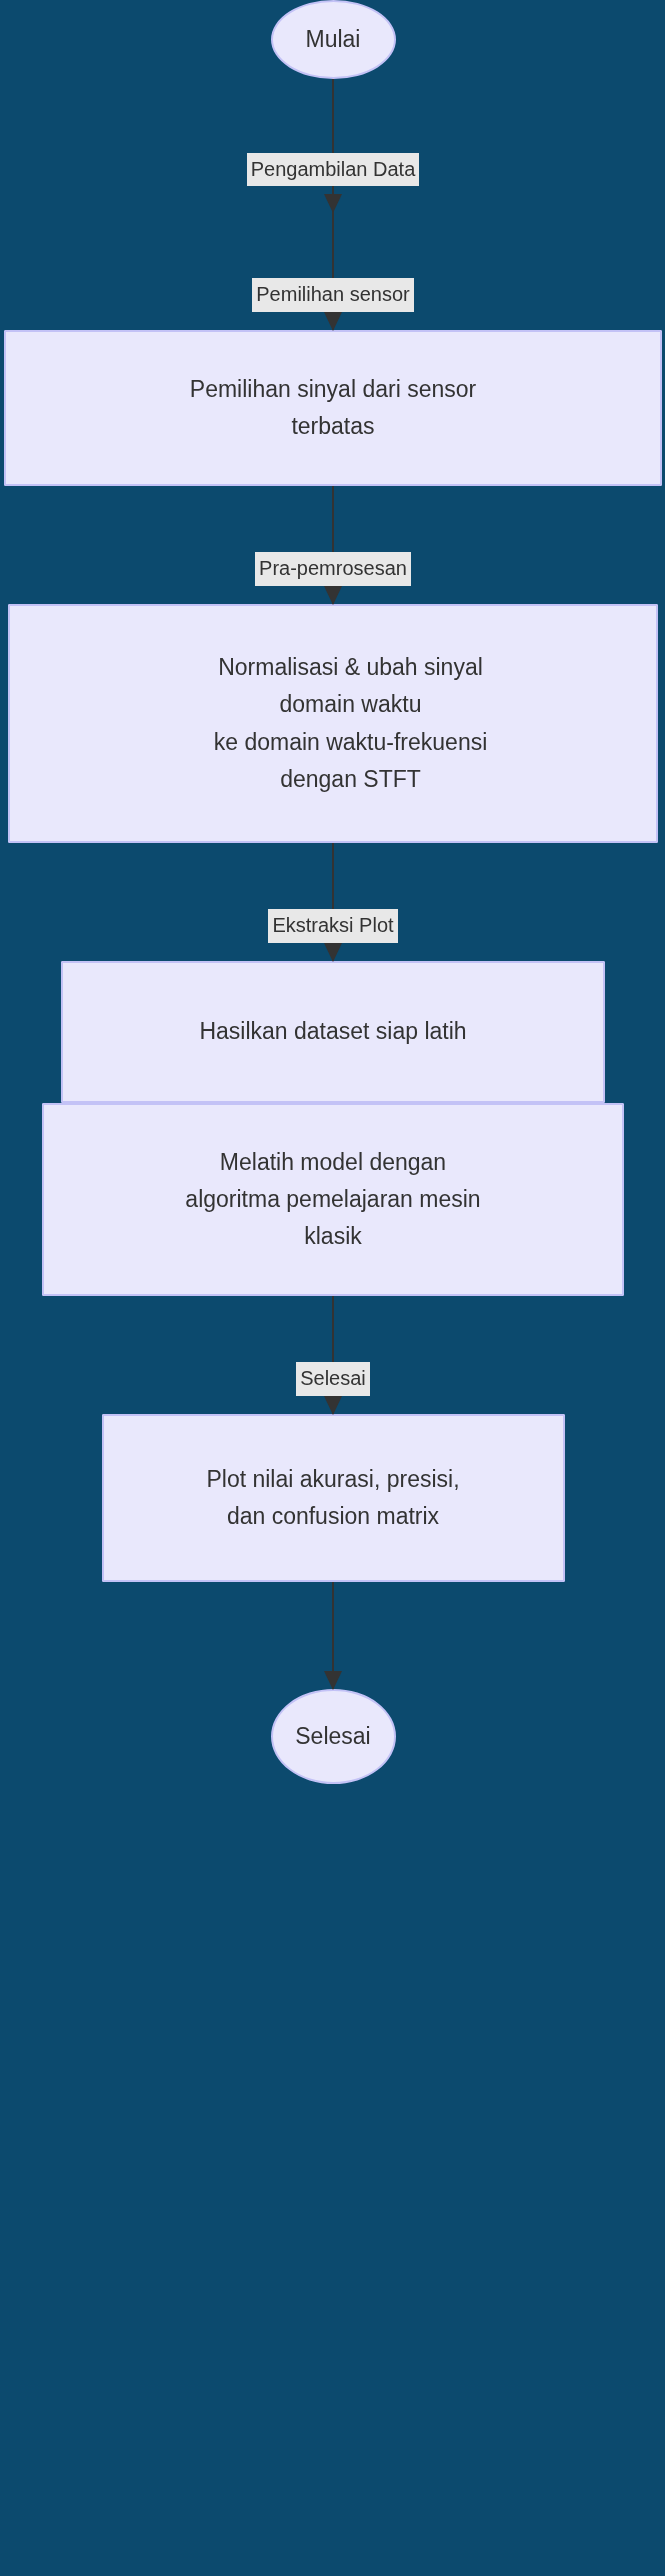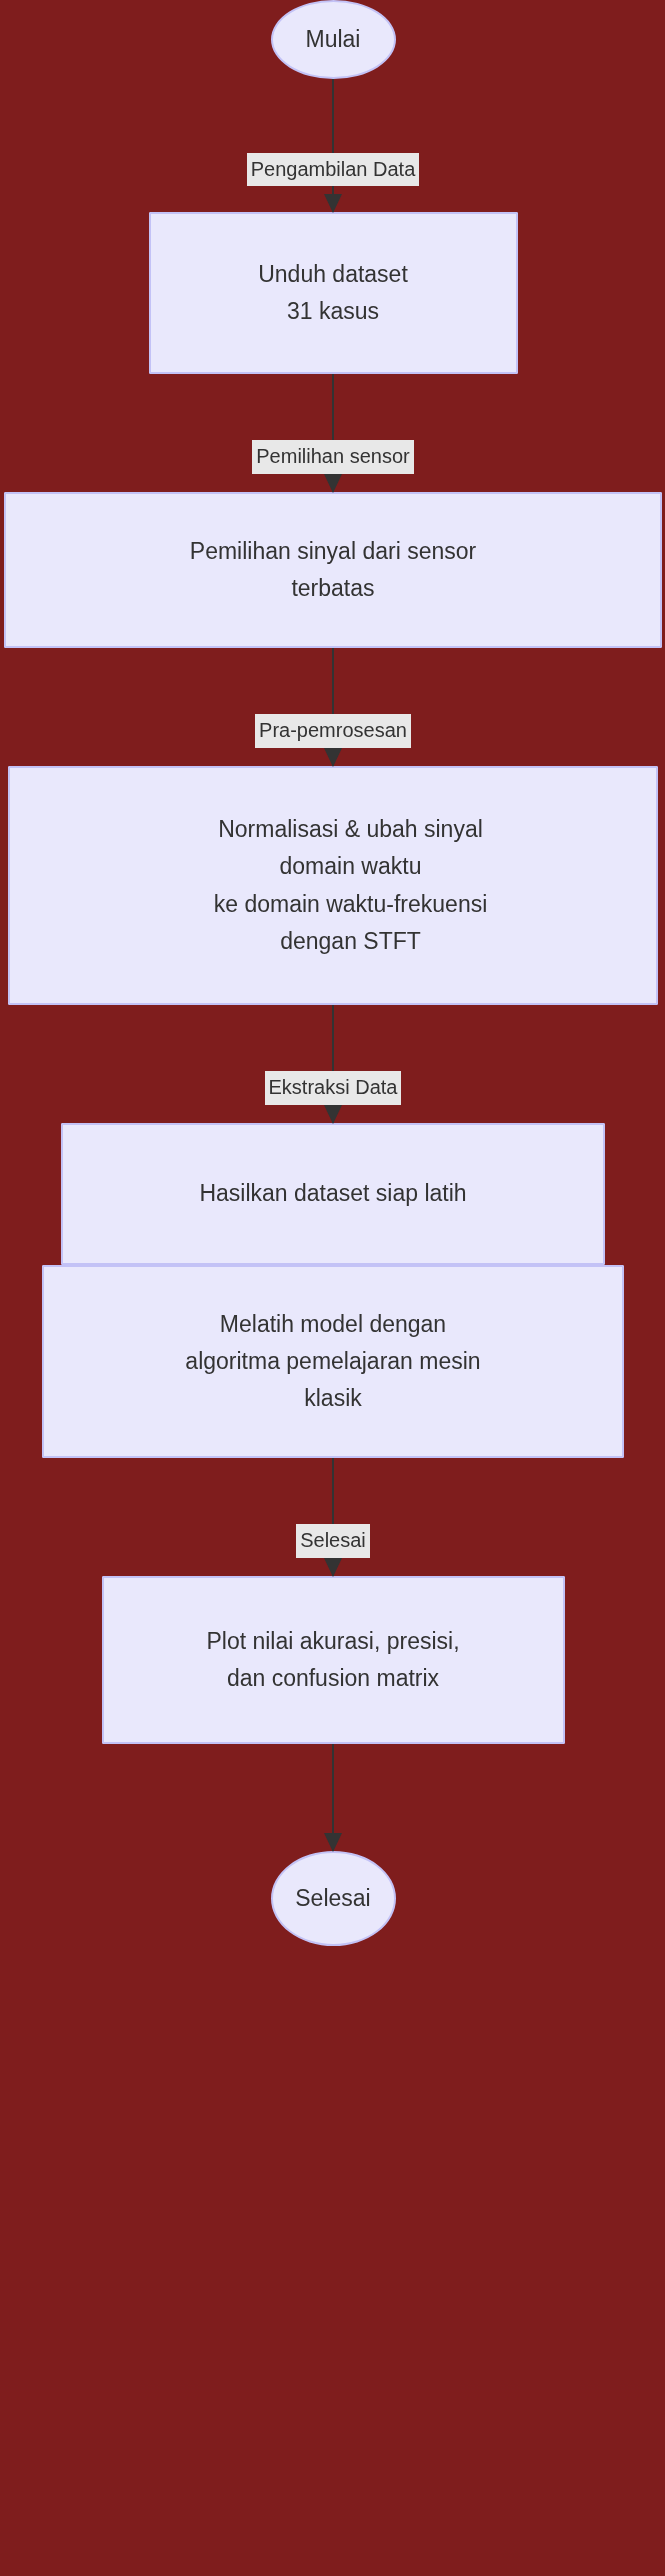--- a/index.html
+++ b/index.html
@@ -10,21 +10,21 @@
   body {
     width: 666px;
     height: 2576px;
     font-family: "Liberation Sans", sans-serif;
     overflow: hidden;
   }
   #flow-root {
     position: relative;
     width: 666px;
     height: 2576px;
-    background: #7f1d1d;
+    background: #0c4a6e;
   }
   .flow-col {
     position: absolute;
     left: 0;
     top: 0;
     width: 666px;
     display: flex;
     flex-direction: column;
     align-items: center;
   }
@@ -124,24 +124,20 @@
     <div class="node-terminator" id="node-mulai">
       <span class="node-text">Mulai</span>
     </div>
 
     <div class="edge edge-tall">
       <div class="edge-line"></div>
       <div class="edge-label">Pengambilan Data</div>
       <div class="edge-arrowhead"></div>
     </div>
 
-    <div class="node-process" id="node-unduh">
-      <span class="node-text">Unduh dataset
-31 kasus</span>
-    </div>
 
     <div class="edge edge-short">
       <div class="edge-line"></div>
       <div class="edge-label">Pemilihan sensor</div>
       <div class="edge-arrowhead"></div>
     </div>
 
     <div class="node-process" id="node-pemilihan">
       <span class="node-text">Pemilihan sinyal dari sensor
 terbatas</span>
@@ -155,21 +151,21 @@
 
     <div class="node-process" id="node-normalisasi">
       <span class="node-text">Normalisasi &amp; ubah sinyal
 domain waktu
 ke domain waktu-frekuensi
 dengan STFT</span>
     </div>
 
     <div class="edge edge-short">
       <div class="edge-line"></div>
-      <div class="edge-label">Ekstraksi Data</div>
+      <div class="edge-label">Ekstraksi Plot</div>
       <div class="edge-arrowhead"></div>
     </div>
 
     <div class="node-process" id="node-hasilkan">
       <span class="node-text">Hasilkan dataset siap latih</span>
     </div>
 
 
     <div class="node-process" id="node-melatih">
       <span class="node-text">Melatih model dengan

